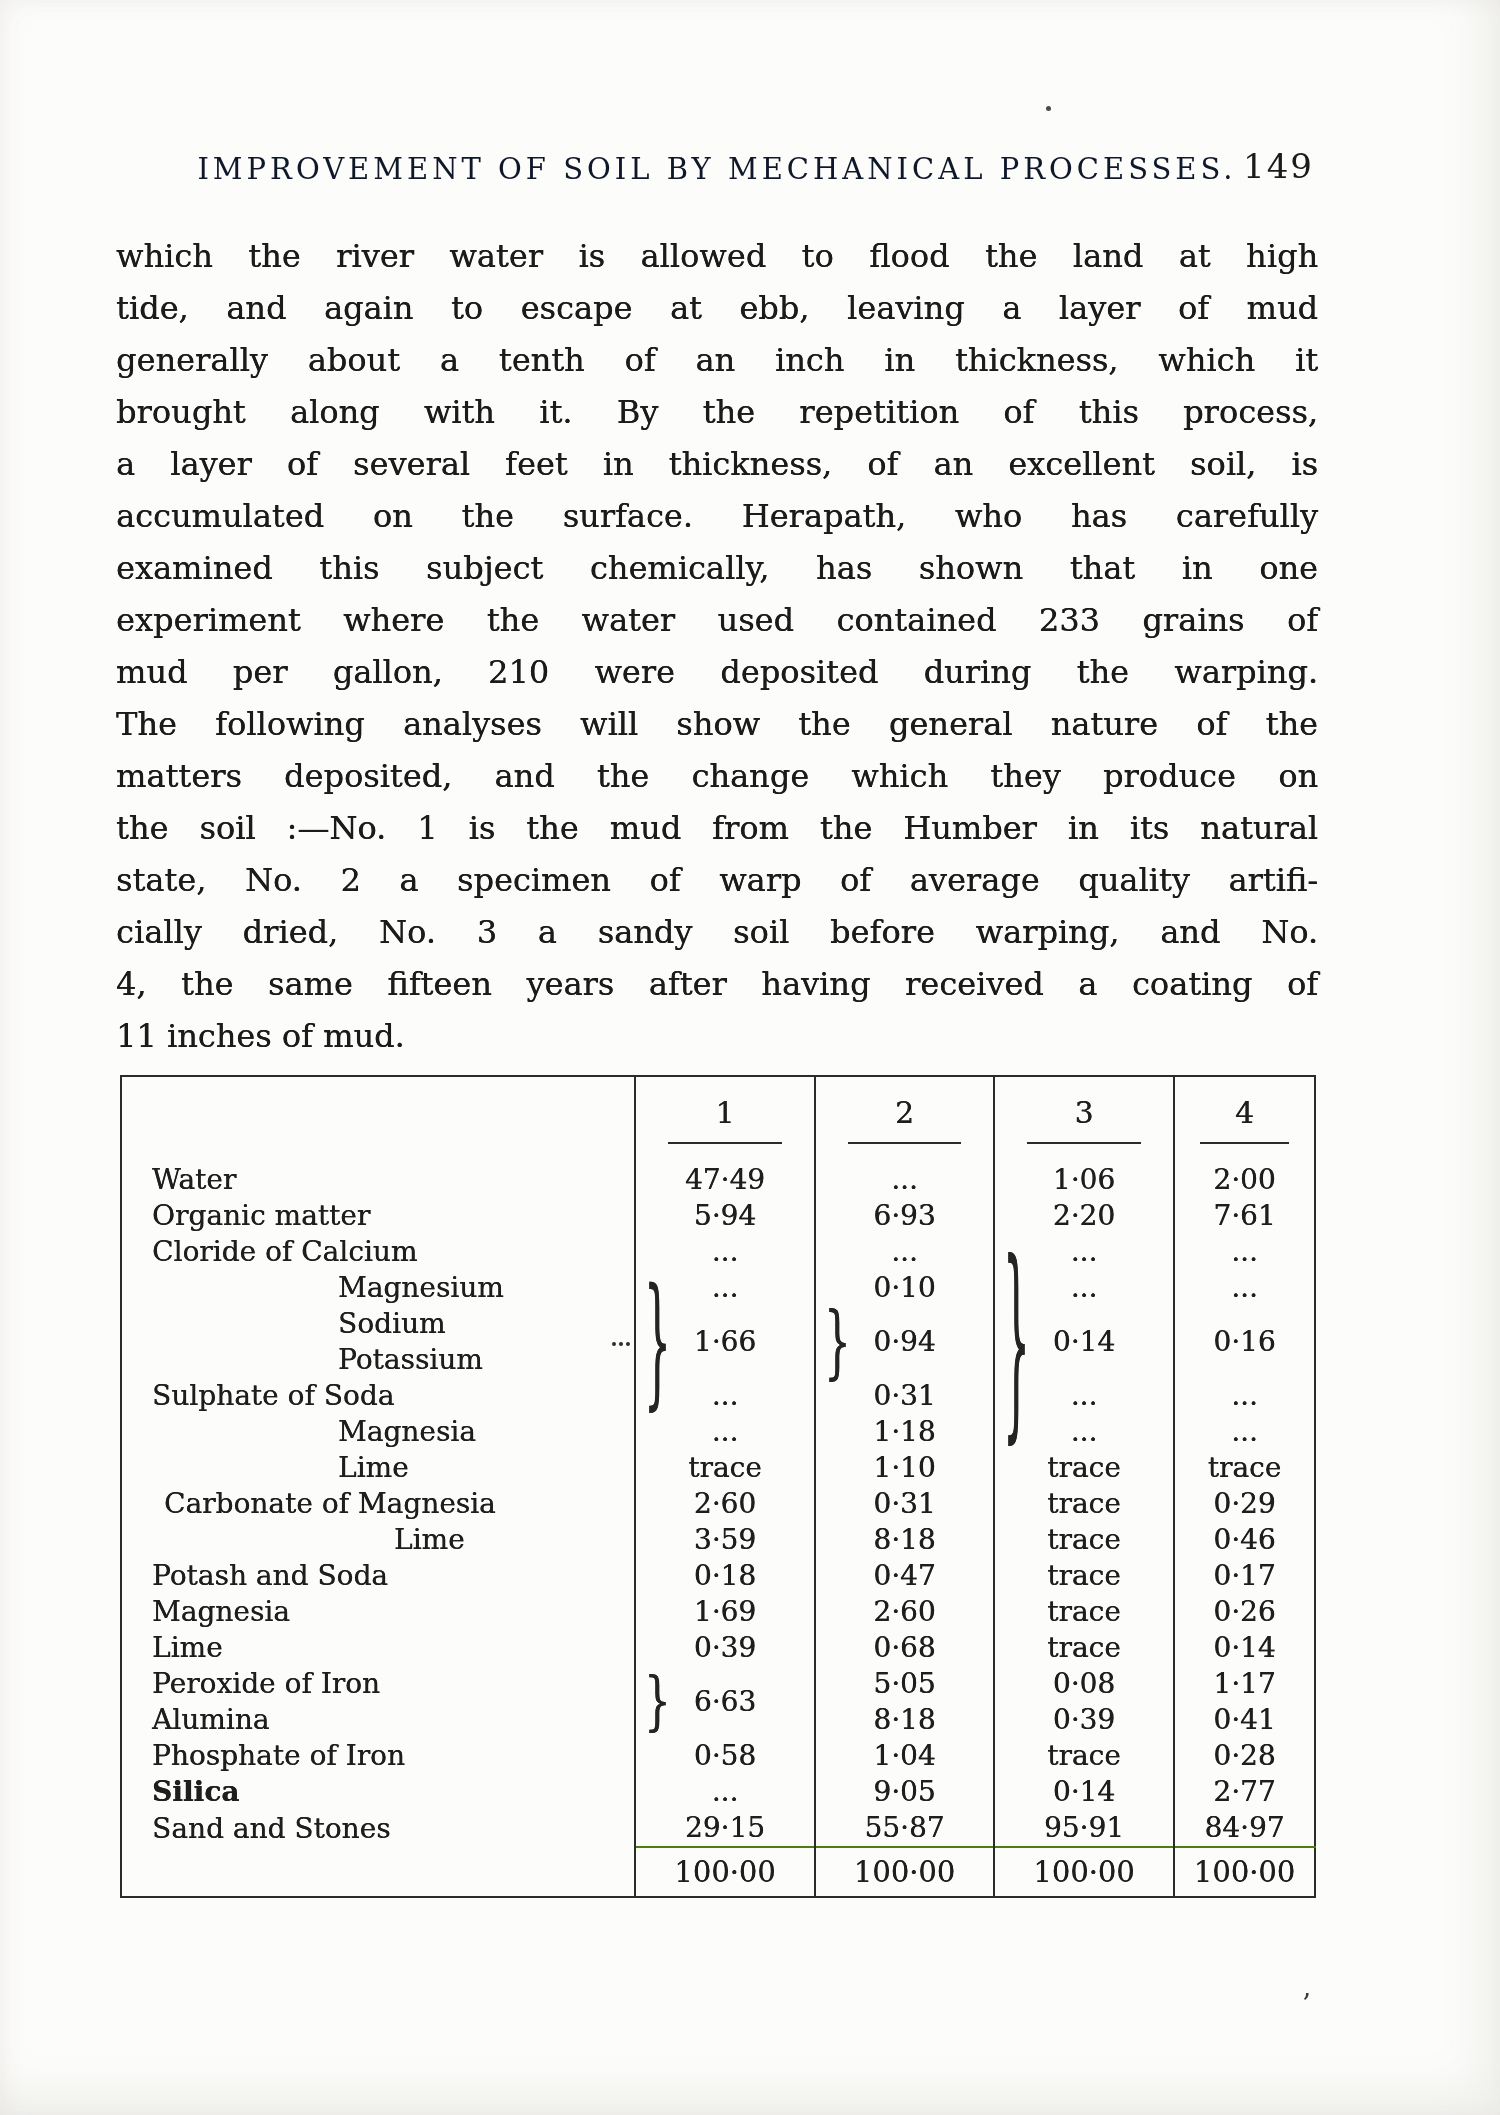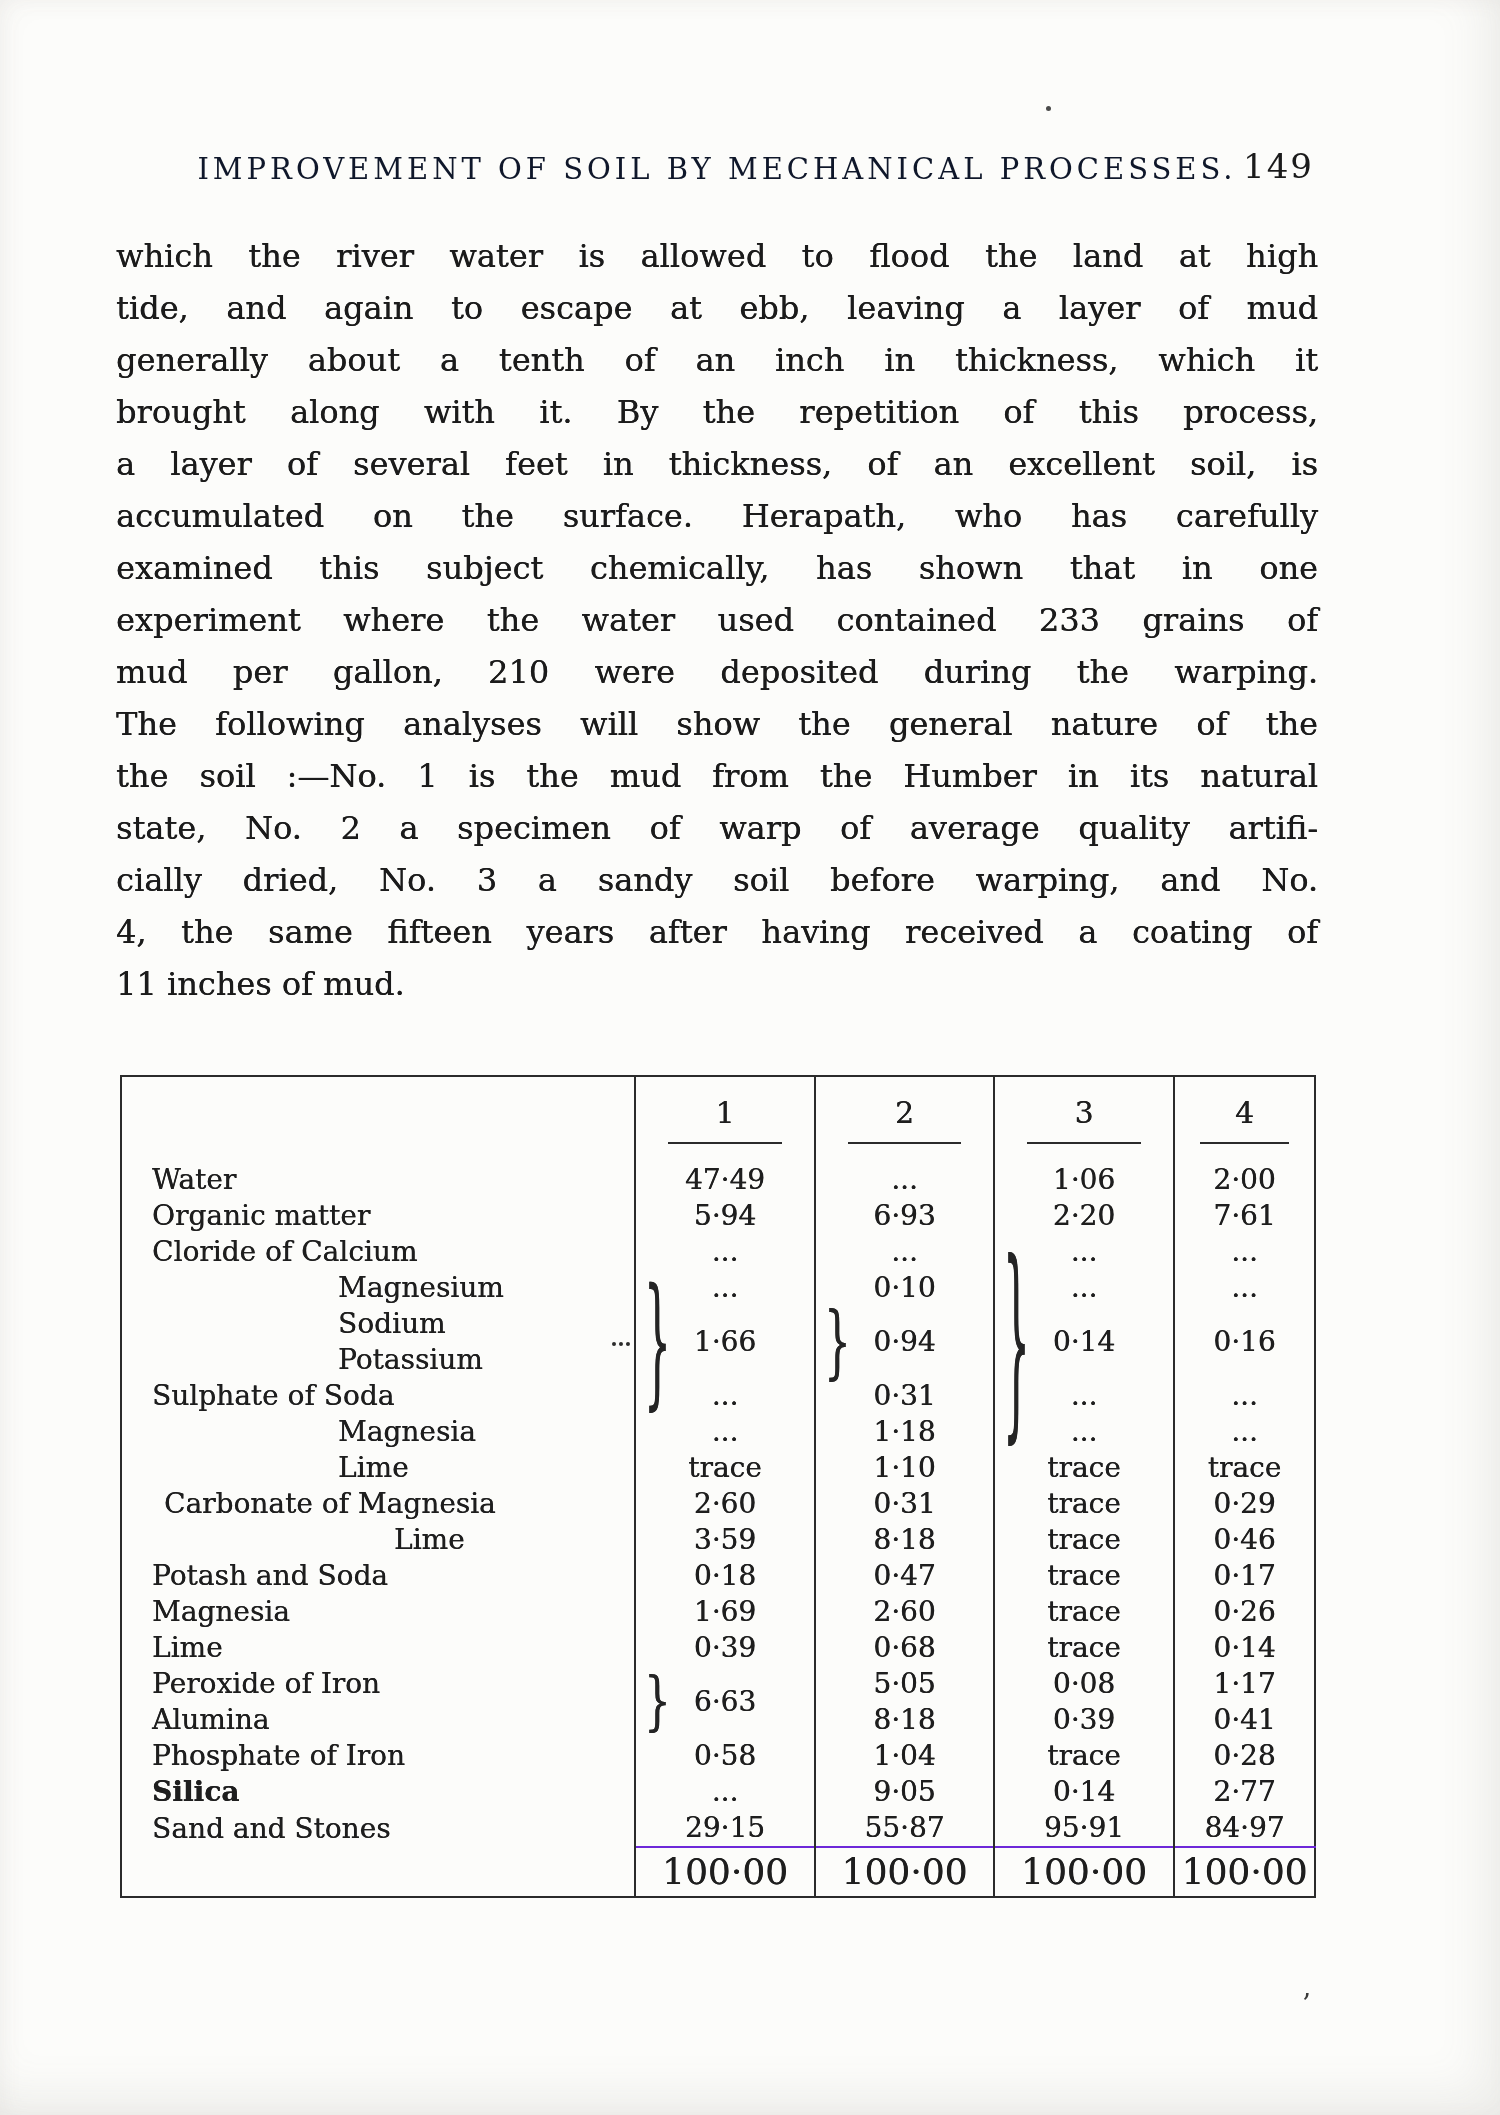--- a/index.html
+++ b/index.html
@@ -76,21 +76,21 @@
     text-align:center; height:36px; line-height:36px;
     position:relative;
   }
   .brace {
     position:absolute; left:8px; top:50%;
     transform:translateY(-50%) scaleY(var(--sy,1));
     transform-origin:center;
     font-size:42px; line-height:42px;
     z-index:2; color:#242424;
   }
-  tr.totals td.val { border-top:2px solid #6d28d9; height:48px; line-height:48px; font-size:36px; }
+  tr.totals td.val { border-top:2px solid #4d7c0f; height:48px; line-height:48px; font-size:29px; }
   tr.totals td.lbl { border-top:none; }
   
   .artifact-comma { position:absolute; left:1302px; top:1988px; font-size:28px; color:#3a3a3a; }
   .artifact-comma::after { content:"\2019"; }
   .artifact-dot { position:absolute; left:1046px; top:106px; width:5px; height:5px; border-radius:50%; background:#4a4a4a; }
 </style>
 </head>
 <body>
 
 <div class="page">
@@ -106,20 +106,21 @@
       <div class="pline">which the river water is allowed to flood the land at high</div>
       <div class="pline">tide, and again to escape at ebb, leaving a layer of mud</div>
       <div class="pline">generally about a tenth of an inch in thickness, which it</div>
       <div class="pline">brought along with it. By the repetition of this process,</div>
       <div class="pline">a layer of several feet in thickness, of an excellent soil, is</div>
       <div class="pline">accumulated on the surface. Herapath, who has carefully</div>
       <div class="pline">examined this subject chemically, has shown that in one</div>
       <div class="pline">experiment where the water used contained 233 grains of</div>
       <div class="pline">mud per gallon, 210 were deposited during the warping.</div>
       <div class="pline">The following analyses will show the general nature of the</div>
+      <div class="pline">matters deposited, and the change which they produce on</div>
       <div class="pline">the soil :—No. 1 is the mud from the Humber in its natural</div>
       <div class="pline">state, No. 2 a specimen of warp of average quality artifi-</div>
       <div class="pline">cially dried, No. 3 a sandy soil before warping, and No.</div>
       <div class="pline">4, the same fifteen years after having received a coating of</div>
       <div class="pline last">11 inches of mud.</div>
     </div>
 
   <div class="tablewrap">
     <table class="analysis">
       <colgroup>

